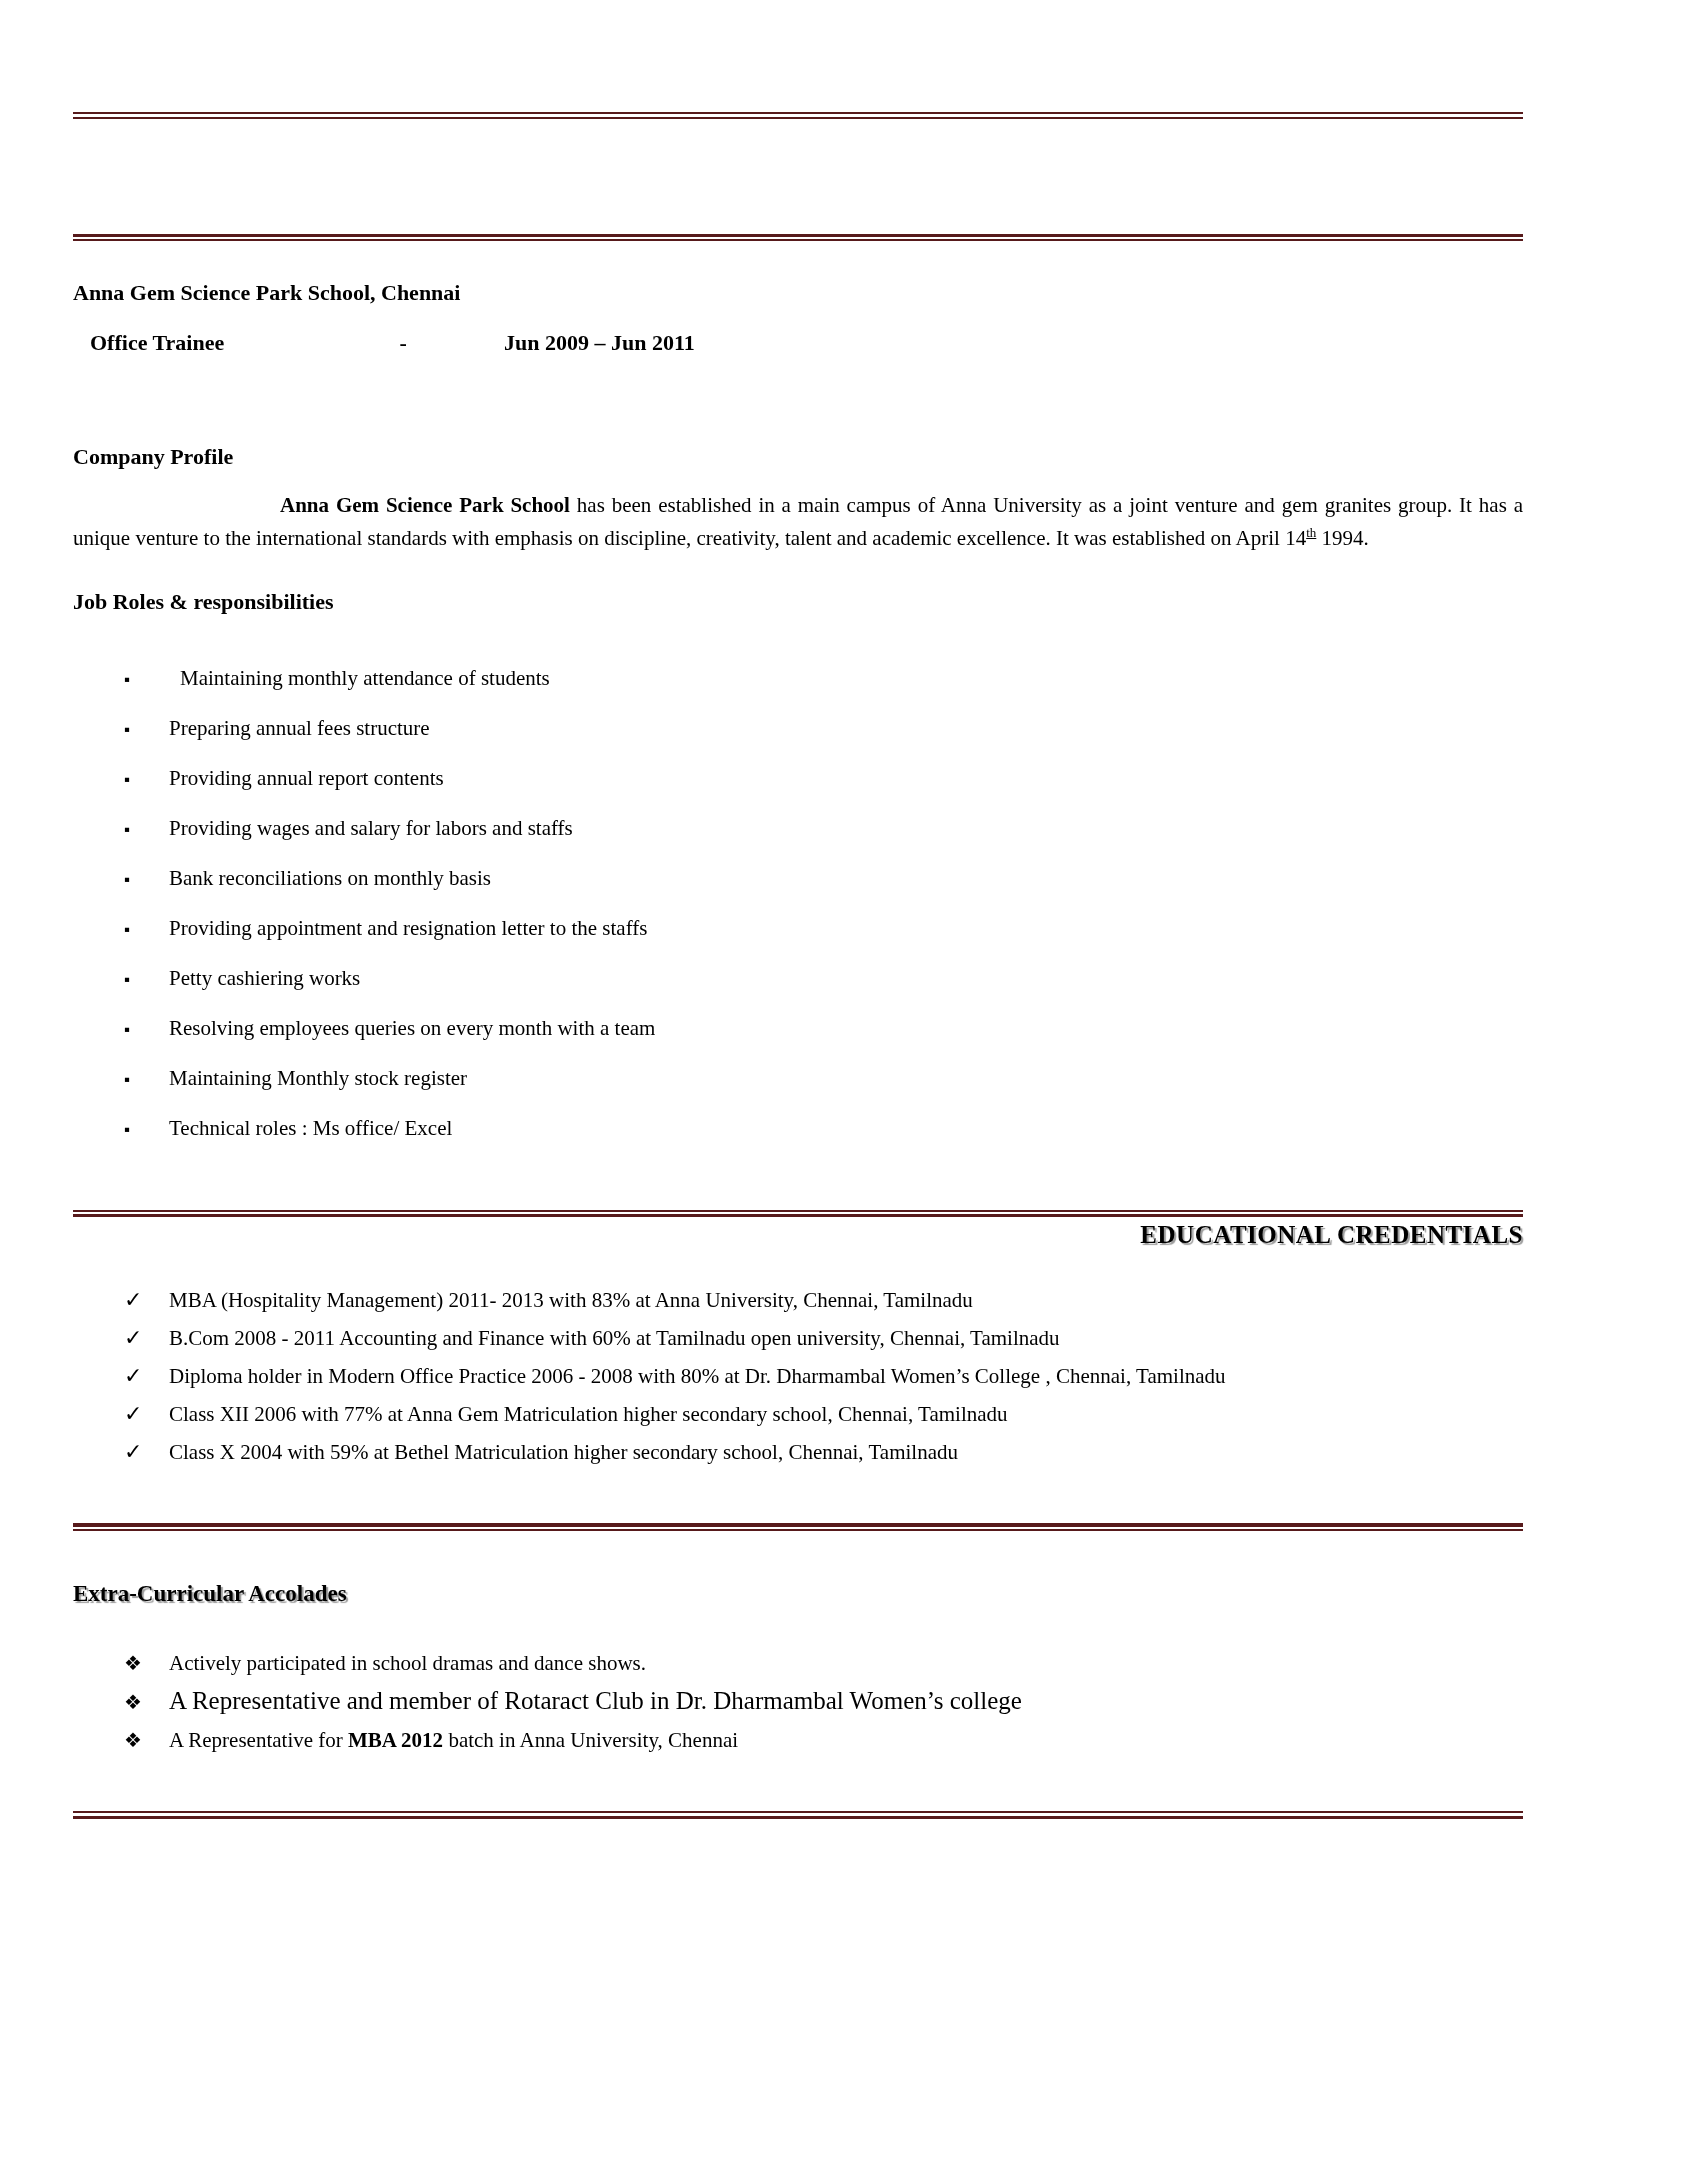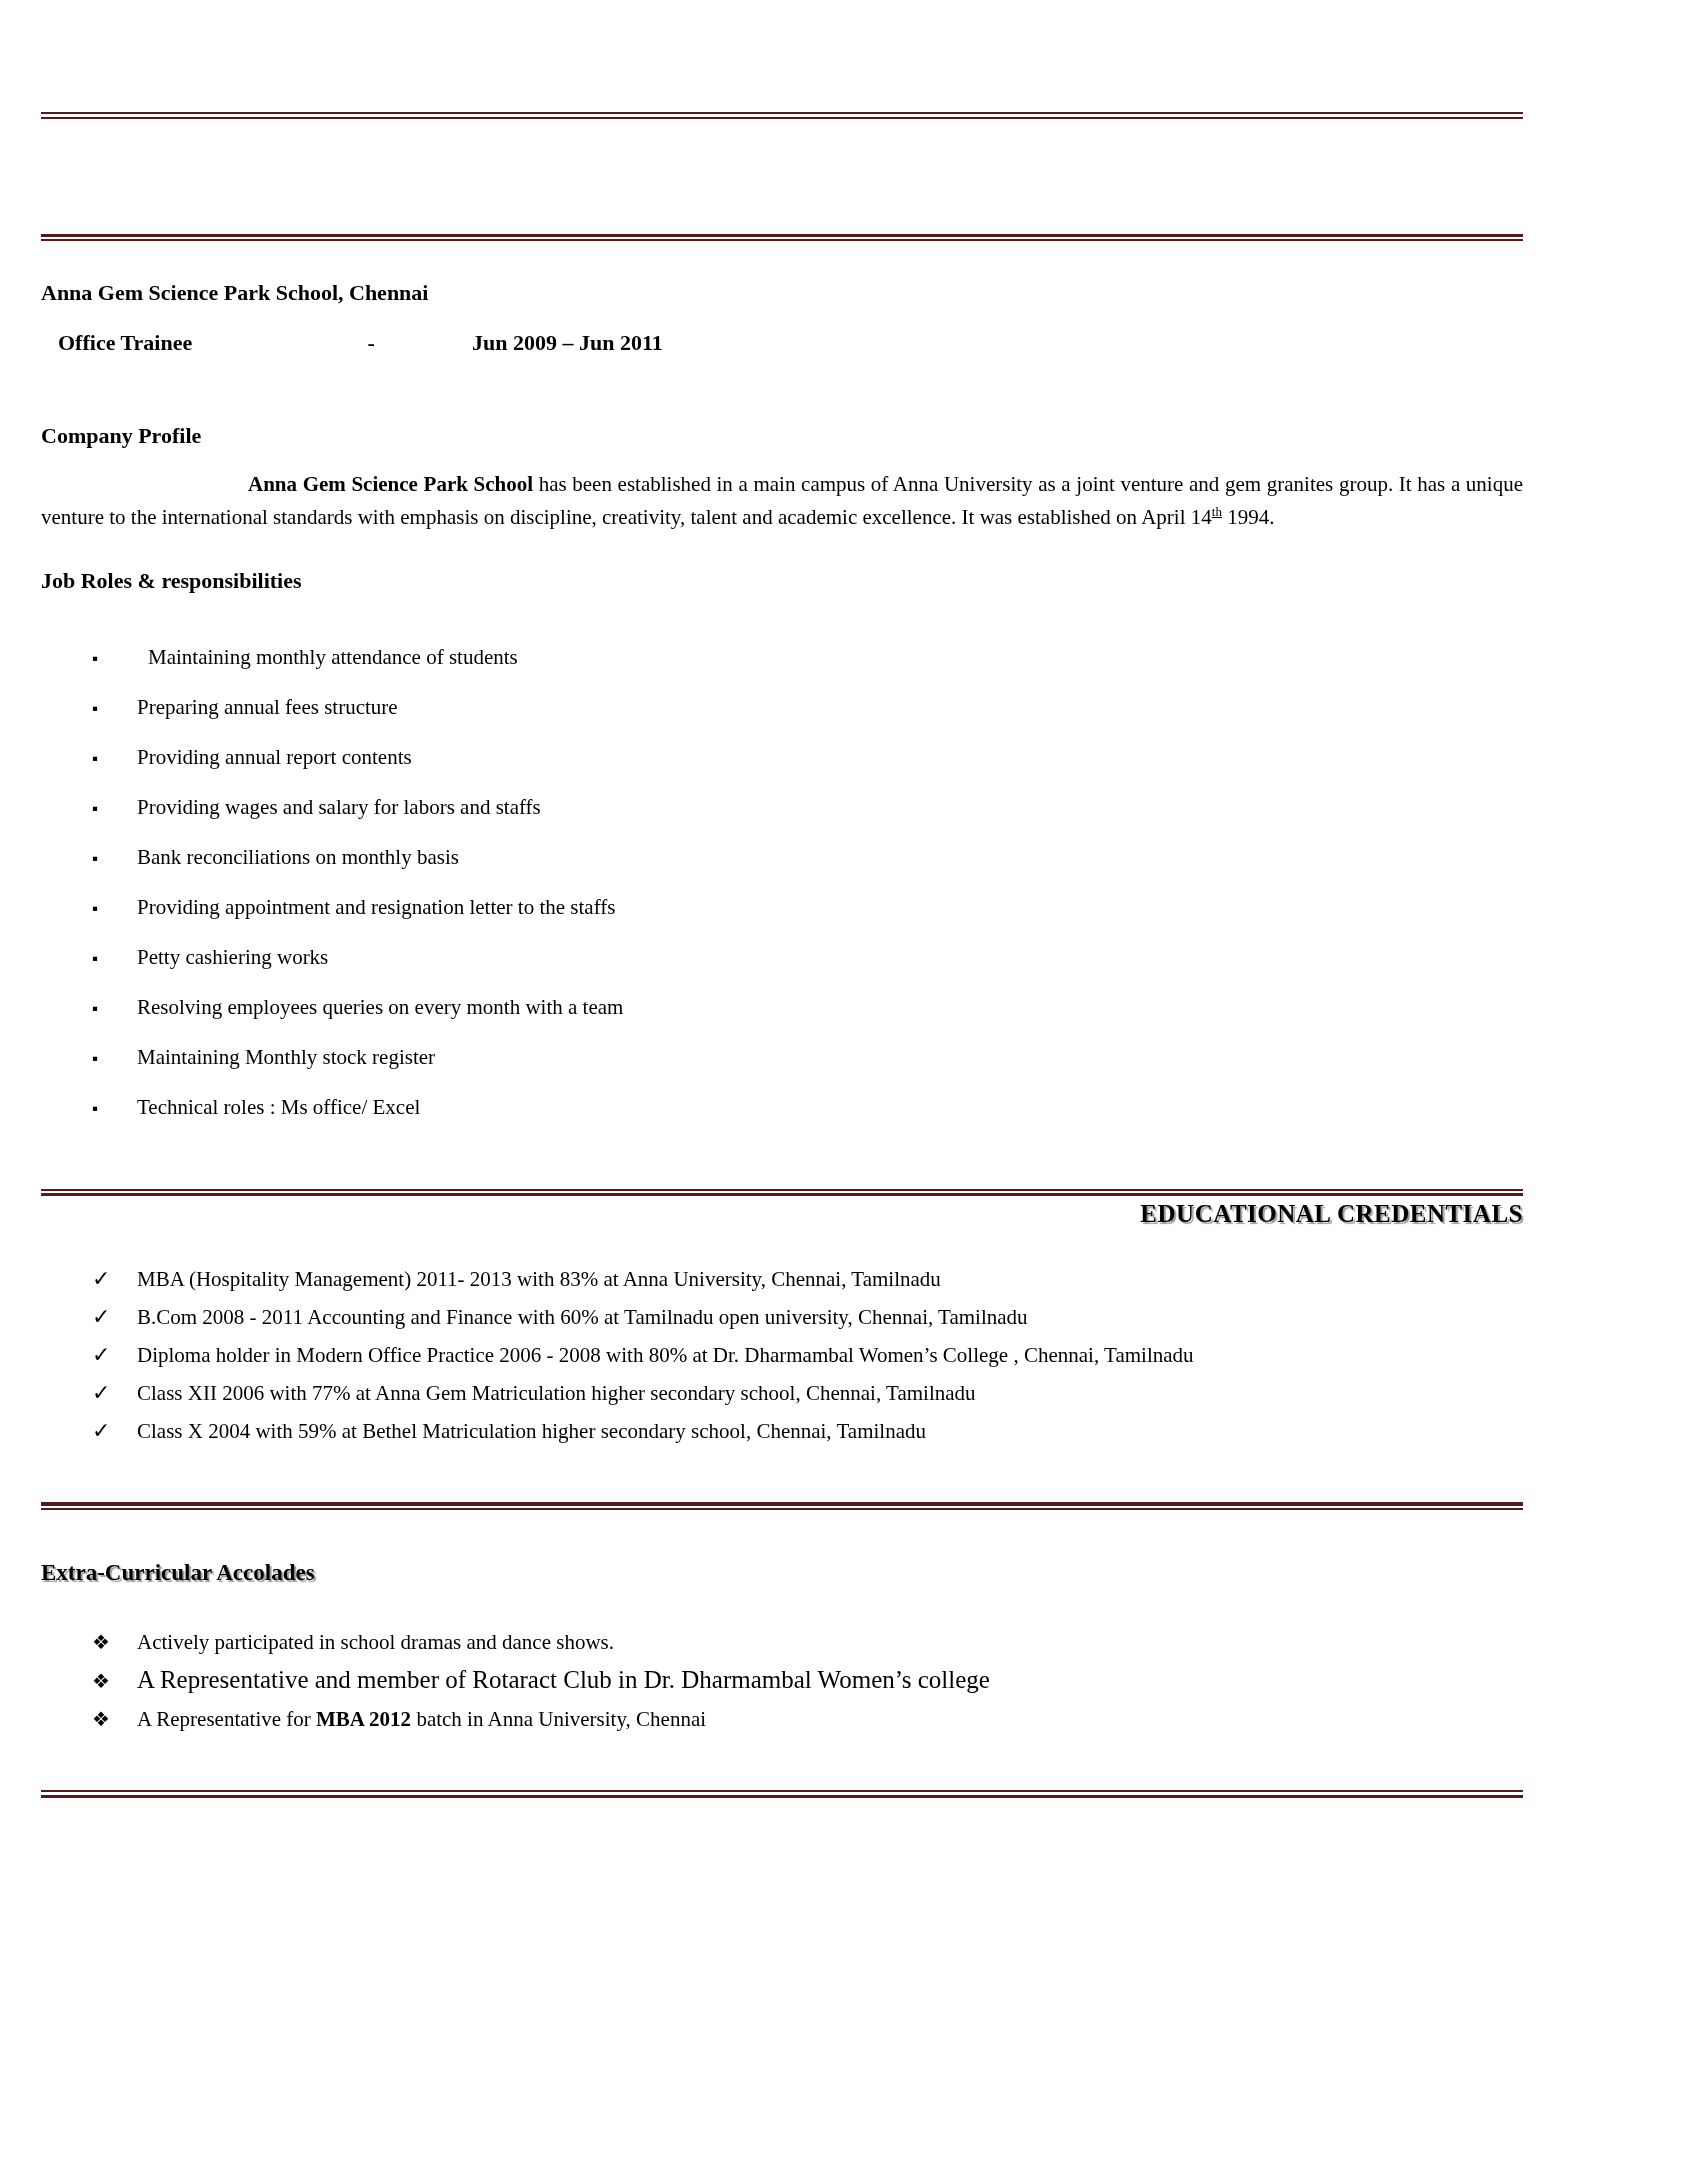--- a/index.html
+++ b/index.html
@@ -4,21 +4,21 @@
 <style>
   html,body{margin:0;padding:0;background:#ffffff;}
   .page{
     position:relative;
     width:1683px;height:2178px;
     background:#ffffff;
     overflow:hidden;
     font-family:"Liberation Serif","DejaVu Serif",serif;
     color:#000000;
     box-sizing:border-box;
-    padding:0 160px 0 41px;
+    padding:0 160px 0 73px;
   }
   
   .rule{
     border-style:solid;
     border-color:#571a1b;
     border-left:0;border-right:0;
     width:100%;
   }
   .rule-a{margin-top:112px;border-top-width:2px;border-bottom-width:2px;height:3px;}
   .rule-b{margin-top:115px;border-top-width:3px;border-bottom-width:2px;height:2px;}
@@ -32,21 +32,21 @@
   }
   .role-line{
     margin-top:22px;
     font-size:22px;font-weight:bold;line-height:28px;
     white-space:nowrap;
     margin-left:17px;
   }
   .role-name{display:inline-block;width:304px;}
   .role-dash{display:inline-block;width:99px;}
   .section-heading{
-    margin-top:65px;
+    margin-top:86px;
     font-size:22px;font-weight:bold;line-height:28px;
   }
   .job-heading{
     margin-top:32px;
     font-size:22px;font-weight:bold;line-height:30px;
   }
   .edu-heading{
     font-size:25px;font-weight:bold;line-height:36px;
     letter-spacing:0.5px;
     text-shadow:2px 2px 1px #9c9c9c;

